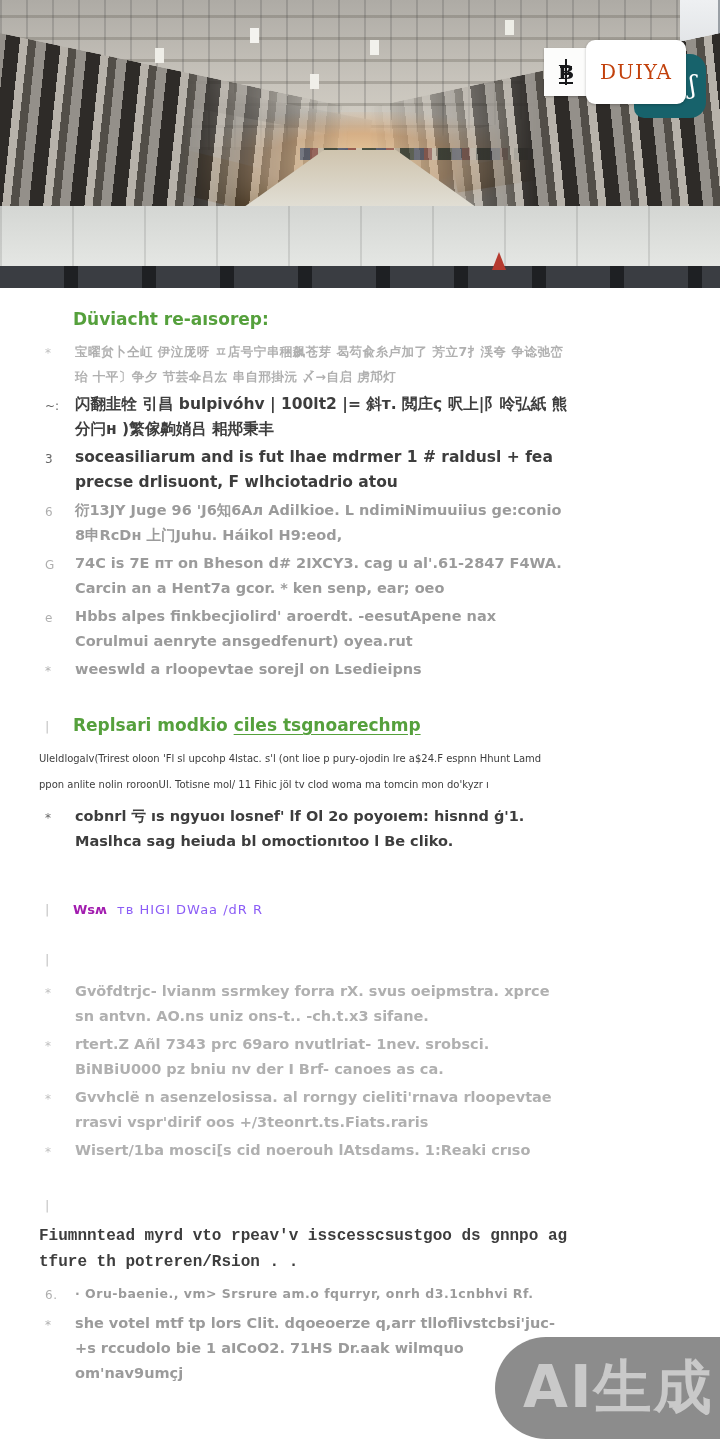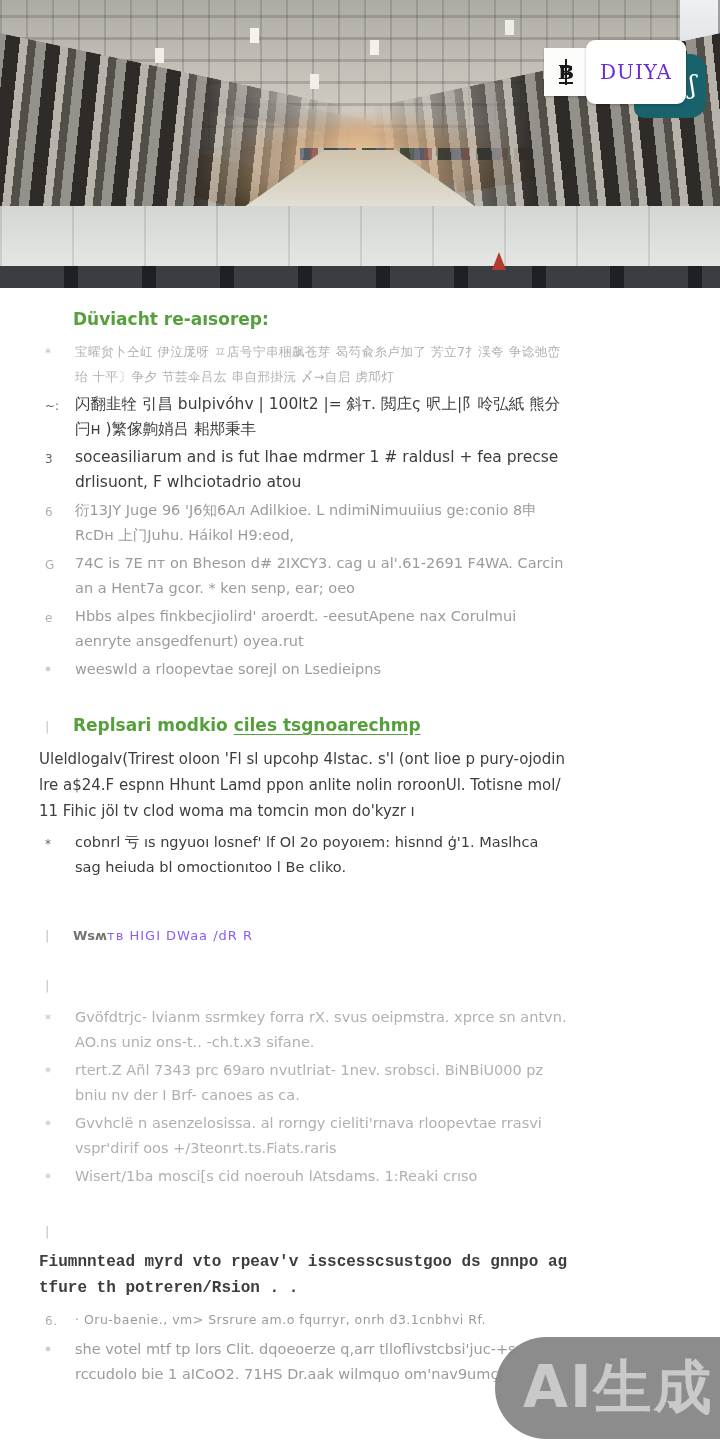--- a/index.html
+++ b/index.html
@@ -52,40 +52,40 @@
   
   .badge{right:14px;top:38px;width:164px;height:84px;}
   .badge *{position:absolute;}
   .b-teal{right:0;top:16px;width:72px;height:64px;background:#17626b;border-radius:10px 16px 16px 10px;}
   .b-teal-glyph{right:10px;top:16px;color:#fff;font-size:26px;font-family:"DejaVu Serif",serif;}
   .b-box-small{left:2px;top:10px;width:44px;height:48px;background:#fcfcfb;display:flex;
     align-items:center;justify-content:center;box-shadow:0 1px 2px rgba(0,0,0,.25);}
   .b-mark{position:static;font-family:"DejaVu Serif",serif;font-weight:bold;font-size:19px;color:#17181a;}
   .b-box-big{left:44px;top:2px;width:100px;height:64px;background:#ffffff;border-radius:9px;
     display:flex;align-items:center;justify-content:center;box-shadow:0 1px 3px rgba(0,0,0,.25);}
-  .b-word{position:static;font-family:"DejaVu Serif",serif;font-size:20px;letter-spacing:1px;color:#6d28d9;}
+  .b-word{position:static;font-family:"DejaVu Serif",serif;font-size:20px;letter-spacing:1px;color:#c2410c;}
 
   
   .content{position:absolute;left:0;top:288px;width:596px;padding:0 28px 0 45px;box-sizing:border-box;z-index:1;}
   .h{display:flex;align-items:baseline;font-weight:bold;font-size:17px;color:#55a03c;line-height:22px;}
   .hm{width:28px;flex:0 0 28px;color:#c3c3c3;font-weight:normal;font-size:13px;}
   .und{text-decoration:underline;text-underline-offset:3px;}
   .bullet{display:flex;font-size:14.5px;line-height:25px;margin-top:3px;}
   .bm{width:30px;flex:0 0 30px;font-size:12px;padding-top:2px;opacity:.8;}
-  .bt{flex:1;}
+  .bt{flex:1;font-weight:bold;}
   .dark{color:#3d3d3d;}
   .gray{color:#9b9b9b;}
   .light{color:#b0b0b0;}
   .sm{font-size:12.5px;letter-spacing:.5px;}
   .big{font-size:15.5px;}
-  .para{font-size:15px;line-height:26px;color:#3d3d3d;margin-left:-6px;}
+  .para{font-size:10px;line-height:26px;color:#3d3d3d;margin-left:-6px;}
   .bold{font-weight:bold;font-family:Liberation Mono, monospace;}
   .cont{padding-left:30px;}
   .minih{display:flex;align-items:baseline;font-size:13px;}
-  .minih .g{color:#737373;font-weight:bold;}
+  .minih .g{color:#a21caf;font-weight:bold;margin-right:10px;}
   .minih .r{color:#8b5cf6;letter-spacing:1px;}
 
   
   .watermark{position:absolute;left:495px;top:1337px;width:340px;height:102px;border-radius:56px;
     background:rgba(131,131,131,.93);display:flex;align-items:center;padding-left:28px;
     box-sizing:border-box;z-index:5;color:#c9c9c9;font-size:58px;font-weight:bold;letter-spacing:2px;}
 </style>
 </head>
 <body>
 
@@ -147,21 +147,21 @@
       <div class="bullet dark big">
           <span class="bm">3</span>
           <span class="bt">soceasiliarum and is fut lhae mdrmer 1 # raldusl + fea precse drlisuont, F wlhciotadrio atou</span>
         </div>
       <div class="bullet gray">
           <span class="bm">6</span>
           <span class="bt">衍13JY Juge 96 'J6知6Ал Adilkioe. L ndimiNimuuiius ge:conio 8申RcDн 上门Juhu. Háikol H9:eod,</span>
         </div>
       <div class="bullet gray">
           <span class="bm">G</span>
-          <span class="bt">74C is 7E пт on Bheson d# 2IXCY3. cag u al'.61-2691 F4WA. Carcin an a Hent7a gcor. * ken senp, ear; oeo</span>
+          <span class="bt">74C is 7E пт on Bheson d# 2IXCY3. cag u al'.61-2847 F4WA. Carcin an a Hent7a gcor. * ken senp, ear; oeo</span>
         </div>
       <div class="bullet gray">
           <span class="bm">e</span>
           <span class="bt">Hbbs alpes finkbecjiolird' aroerdt. -eesutApene nax Corulmui aenryte ansgedfenurt) oyea.rut</span>
         </div>
       <div class="bullet gray">
           <span class="bm">*</span>
           <span class="bt">weeswld a rloopevtae sorejl on Lsedieipns</span>
         </div>
     </section>

